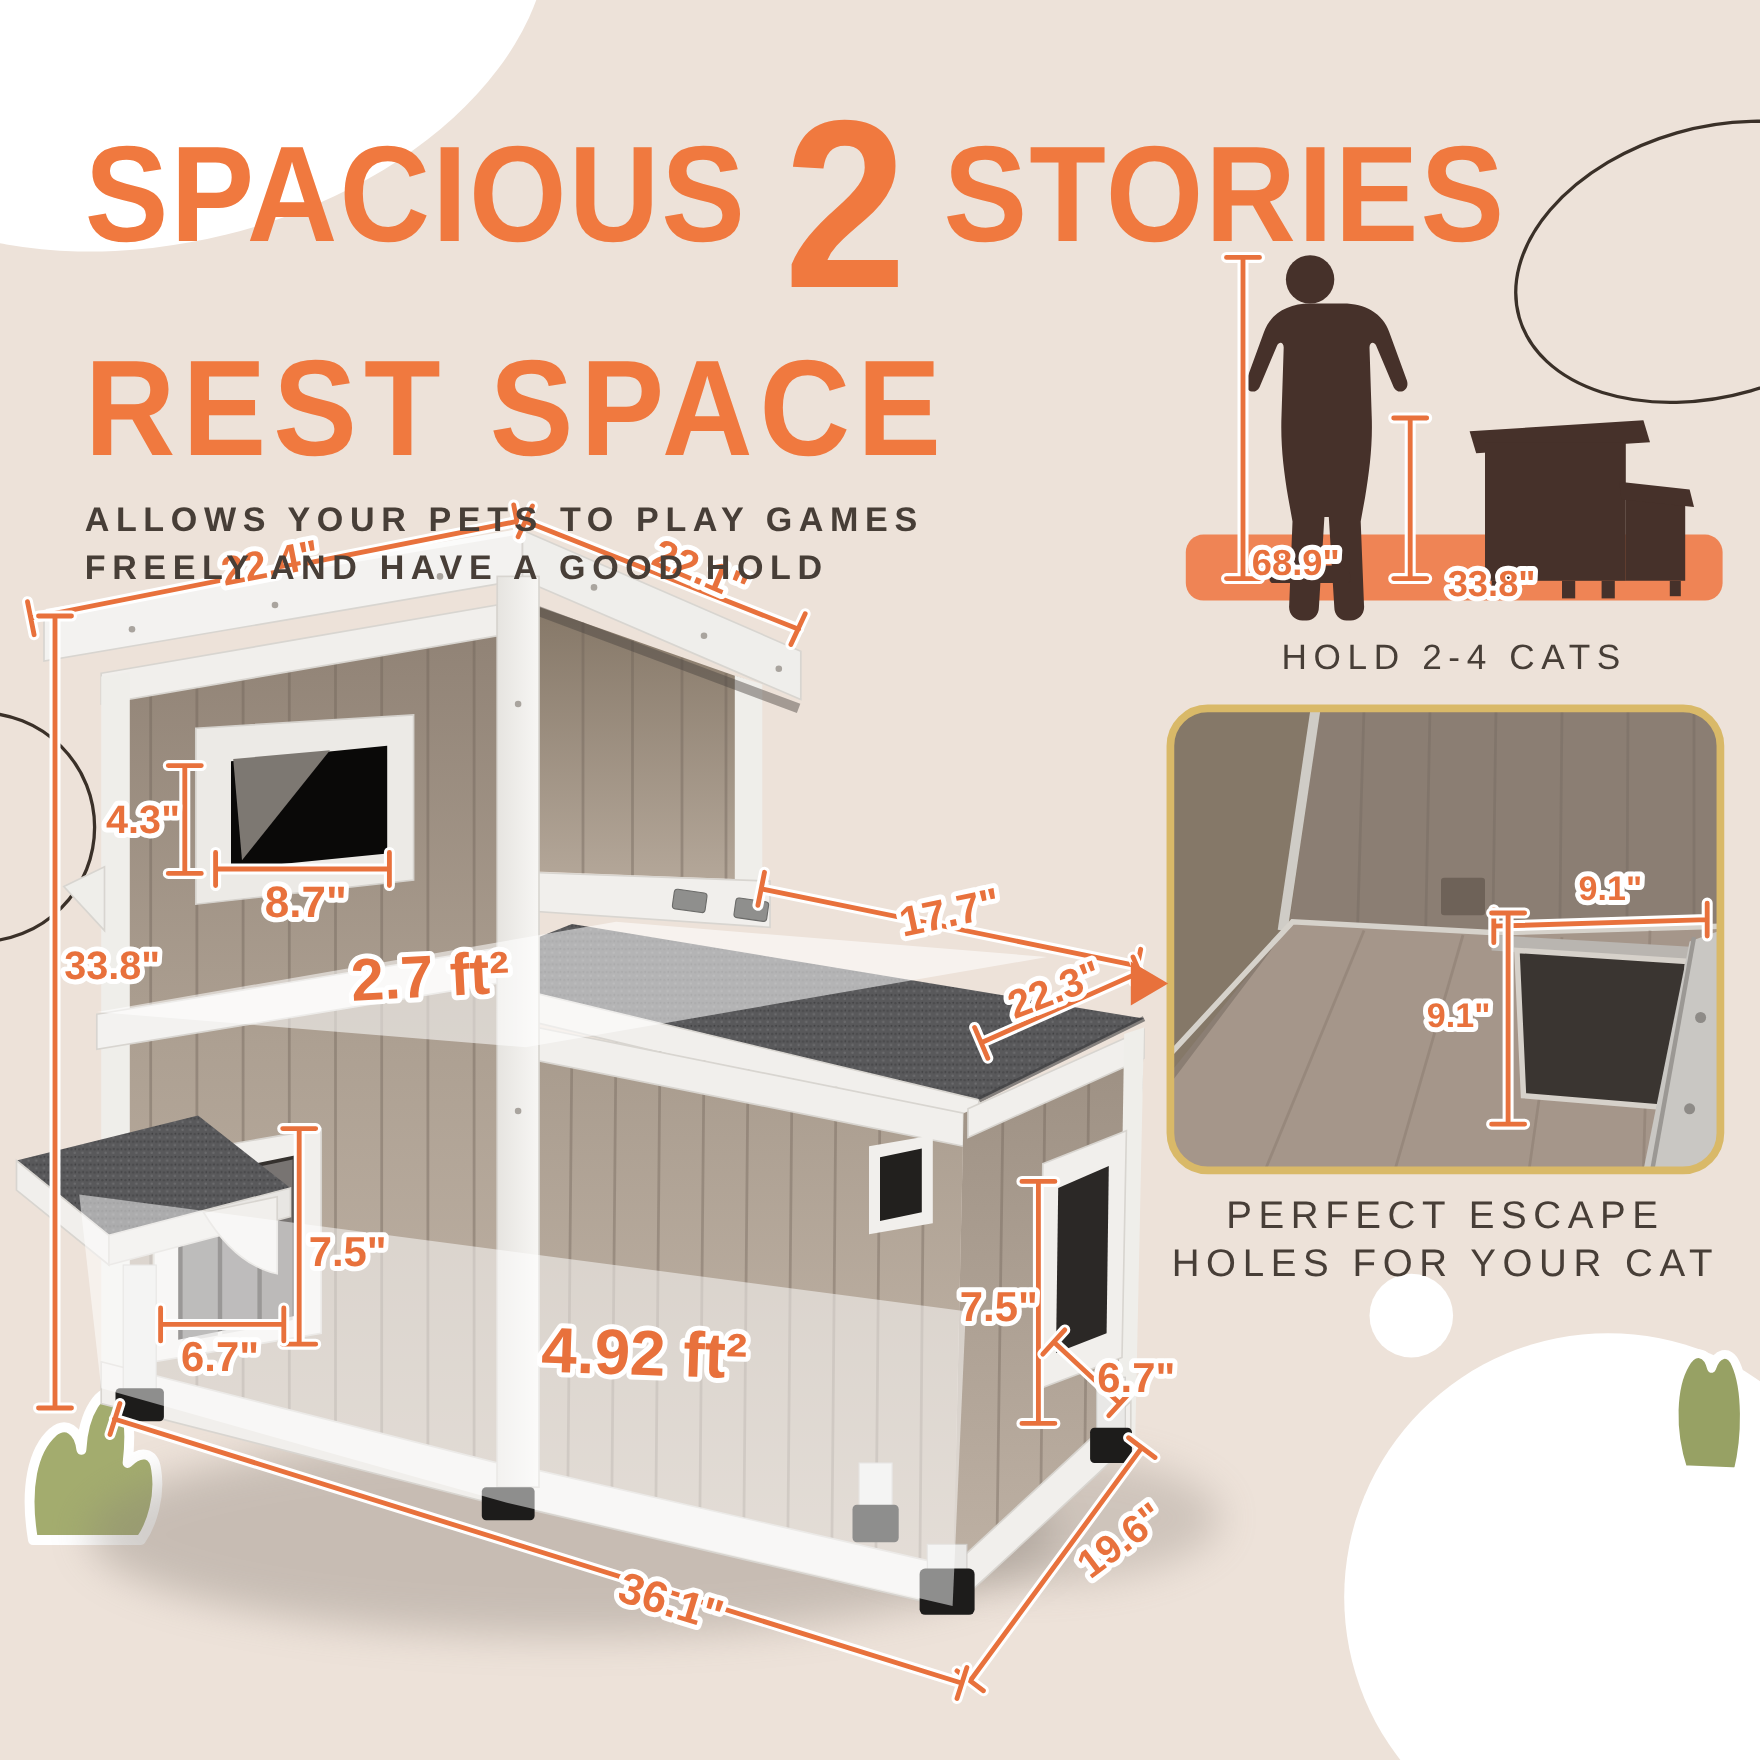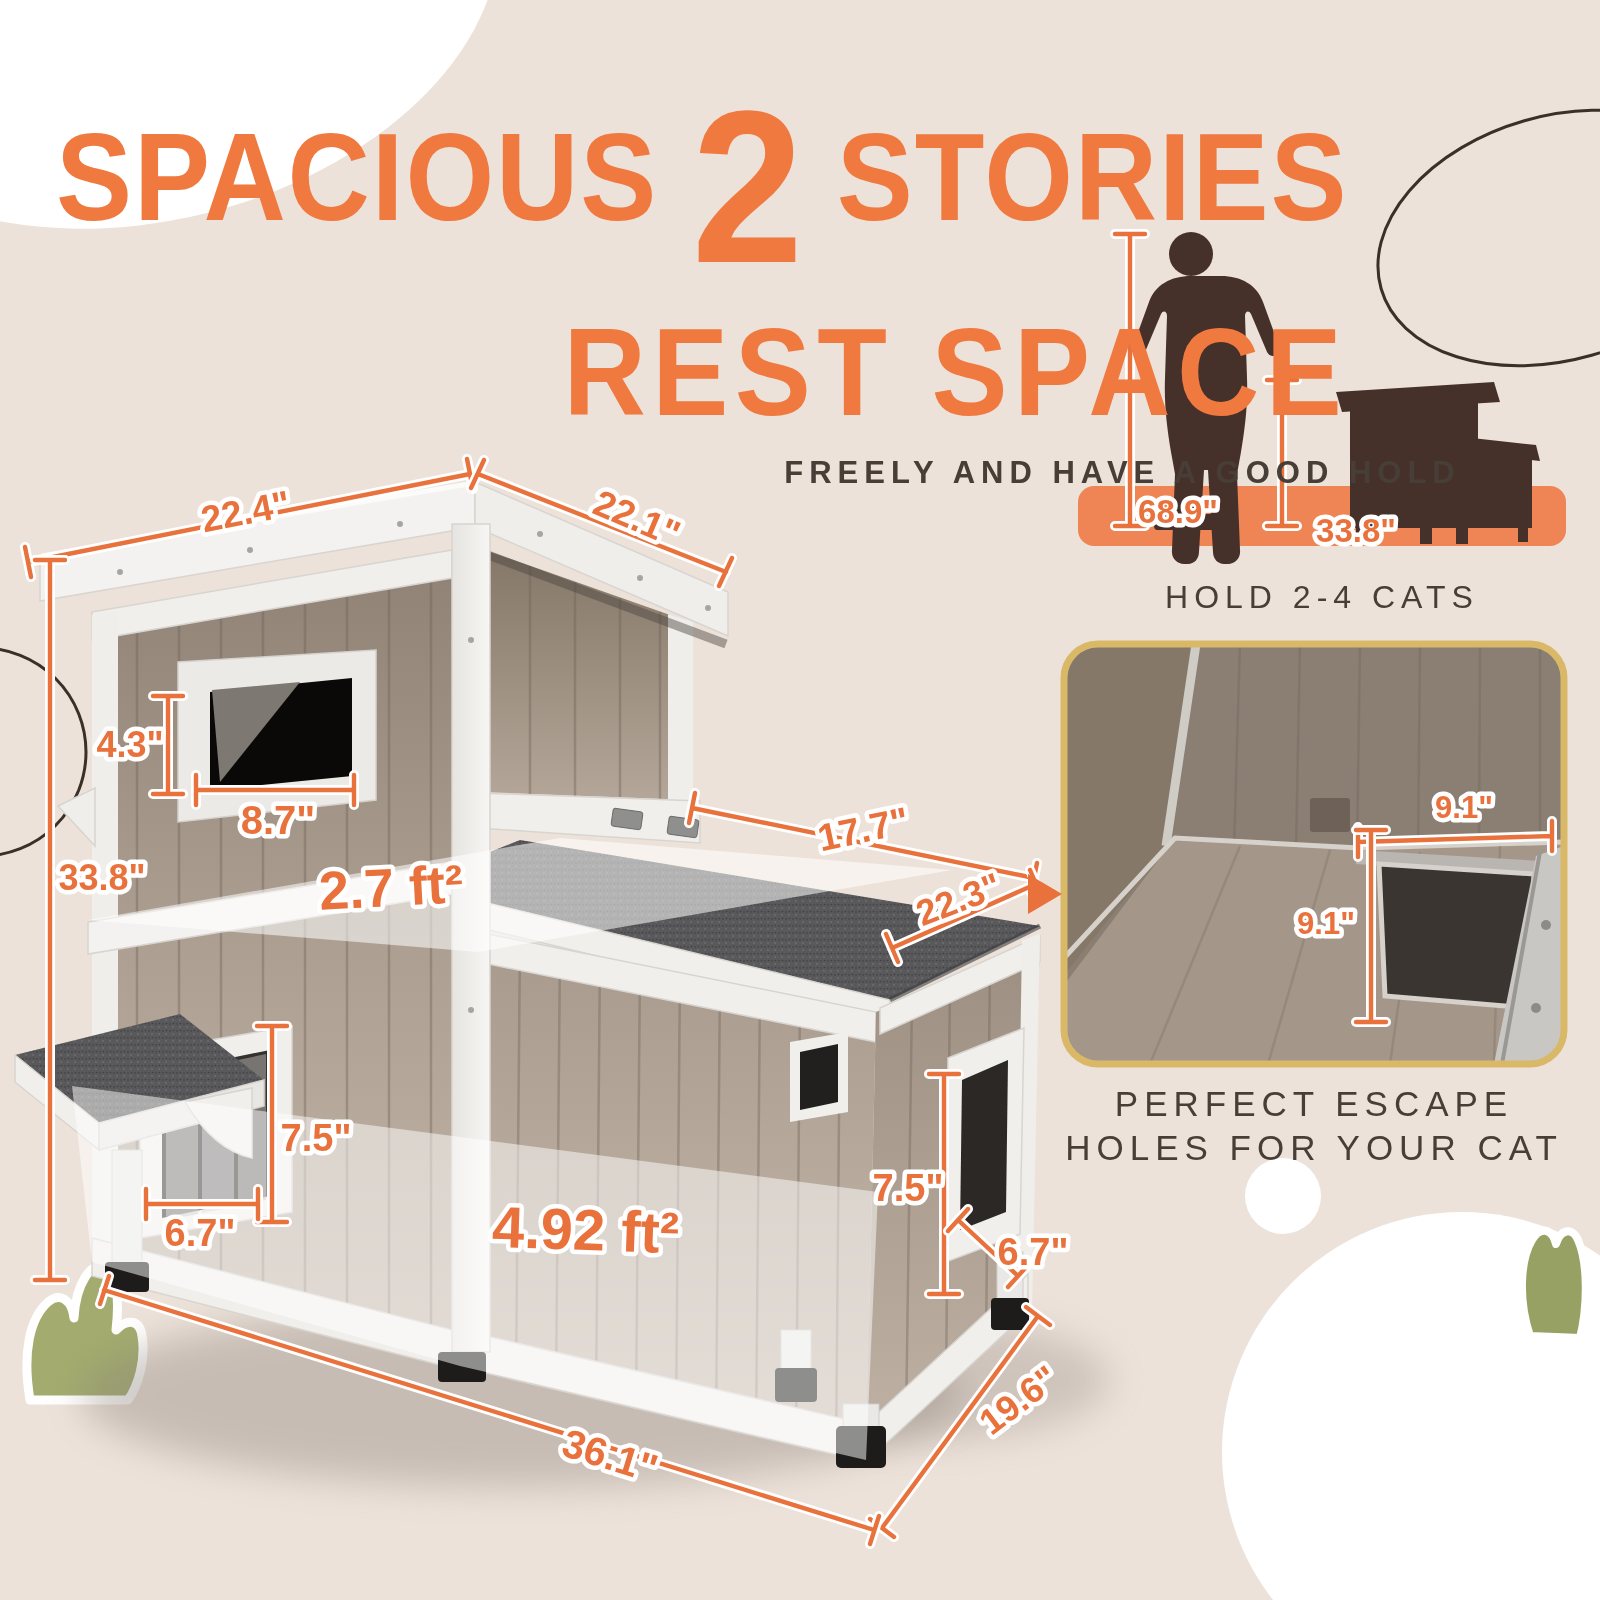--- a/index.html
+++ b/index.html
@@ -1,19 +1,19 @@
 <!DOCTYPE html>
 <html><head>
 <meta charset="utf-8">
 <style>
   html,body{margin:0;padding:0;background:#EDE2D9;}
   #stage{position:relative;width:1600px;height:1600px;overflow:hidden;background:#EDE2D9;
          font-family:"Liberation Sans",sans-serif;}
   #scene{position:absolute;left:0;top:0;}
-  .title-block{position:absolute;left:56px;top:78px;color:#F0793F;z-index:5;text-align:right;}
+  .title-block{position:absolute;left:77px;top:78px;color:#F0793F;z-index:5;}
   .t1{font-weight:700;font-size:124px;line-height:1.0;letter-spacing:2px;
       transform:scaleX(.92);transform-origin:left top;white-space:nowrap;}
   .t1 .big2{font-size:218px;vertical-align:-42px;letter-spacing:0;}
   .t2{font-weight:700;font-size:124px;line-height:1.0;letter-spacing:7px;
       transform:scaleX(.92);transform-origin:left top;margin-top:14px;white-space:nowrap;}
   .sub{margin-top:18px;color:#473E37;font-size:31px;font-weight:700;letter-spacing:6px;line-height:1.38;}
   svg text{font-family:"Liberation Sans",sans-serif;}
   .lbl{font-weight:700;fill:#E8713C;stroke:#FFFFFF;stroke-width:9px;paint-order:stroke;
        stroke-linejoin:round;text-anchor:middle;}
   .cap{fill:#473E37;text-anchor:middle;}
@@ -267,17 +267,18 @@
       <text class="lbl" x="1326" y="934" font-size="31">9.1"</text>
       <text class="cap" x="1314" y="1116" font-size="35" letter-spacing="6">PERFECT ESCAPE</text>
       <text class="cap" x="1314" y="1160" font-size="35" letter-spacing="6">HOLES FOR YOUR CAT</text>
     </g>
   </svg>
 
   <div class="title-block">
     <div class="t1"><span>SPACIOUS</span>&nbsp;<span class="big2">2</span>&nbsp;<span>STORIES</span></div>
     <div class="t2">REST SPACE</div>
     <div class="sub">
+      <div>ALLOWS YOUR PETS TO PLAY GAMES</div>
       <div>FREELY AND HAVE A GOOD HOLD</div>
     </div>
   </div>
 
 </div>
 
 </body></html>

